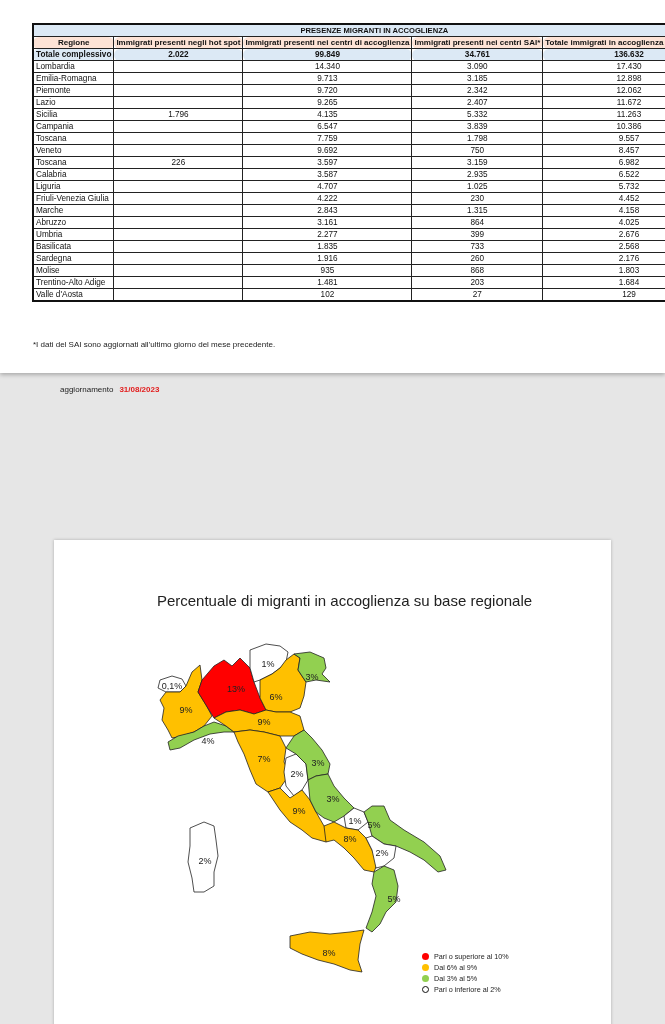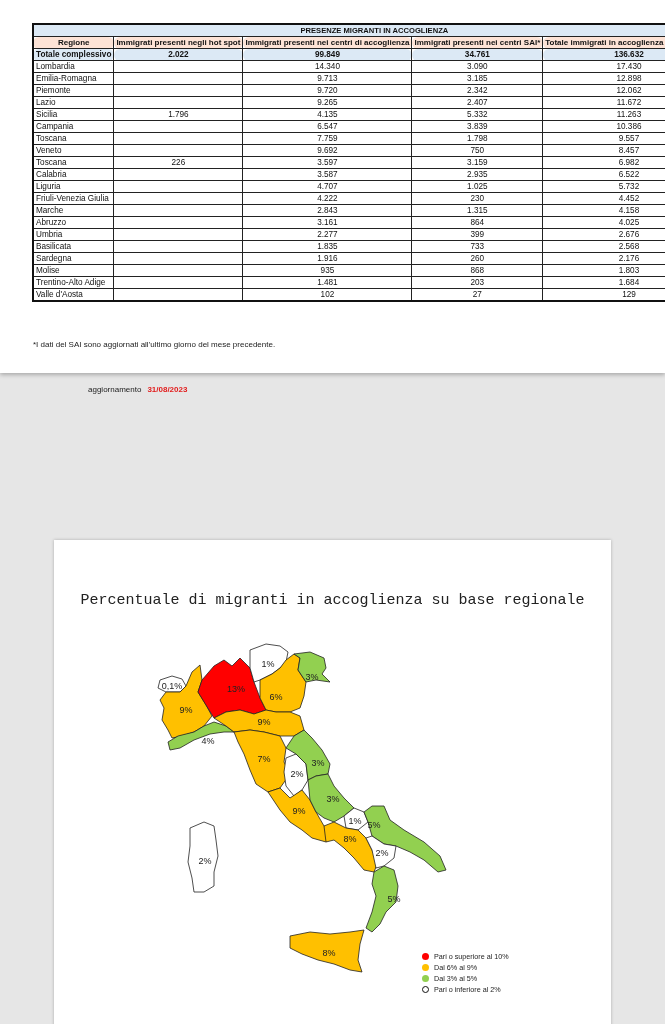--- a/index.html
+++ b/index.html
@@ -49,26 +49,26 @@
   }
   .total-row td { background: #dce9f5; font-weight: bold; border-radius: 6px; }
   table.data td.num { text-align: center; }
   table.data td.reg { text-align: left; }
   table.data { border: 2px solid #111; }
   .footnote {
     position: absolute; left: 33px; top: 340px;
     font-size: 8px; color: #222;
   }
   .update {
-    position: absolute; left: 88px; top: 385px; font-size: 8px; color: #222;
+    position: absolute; left: 60px; top: 385px; font-size: 8px; color: #222;
   }
   .update .date { color: #e21c1c; font-weight: bold; margin-left: 6px; }
   .map-title {
     position: absolute; left: 0; width: 557px; top: 52px; text-align: center;
-    font-size: 15px; color: #222; font-family: Liberation Mono, monospace;
+    font-size: 15px; color: #222; font-family: Liberation Sans, sans-serif; padding-left: 12px;
   }
   svg.map { position: absolute; left: 0; top: 0; }
   .legend {
     position: absolute; left: 368px; top: 411px; font-size: 7.2px; color: #222;
   }
   .legend-item { display: flex; align-items: center; height: 11px; }
   .dot { width: 7px; height: 7px; border-radius: 50%; margin-right: 5px; box-sizing: border-box; }
   .region-label { font-family: "Liberation Sans", sans-serif; font-size: 9px; fill: #222; text-anchor: middle; }
 </style>
 </head>

